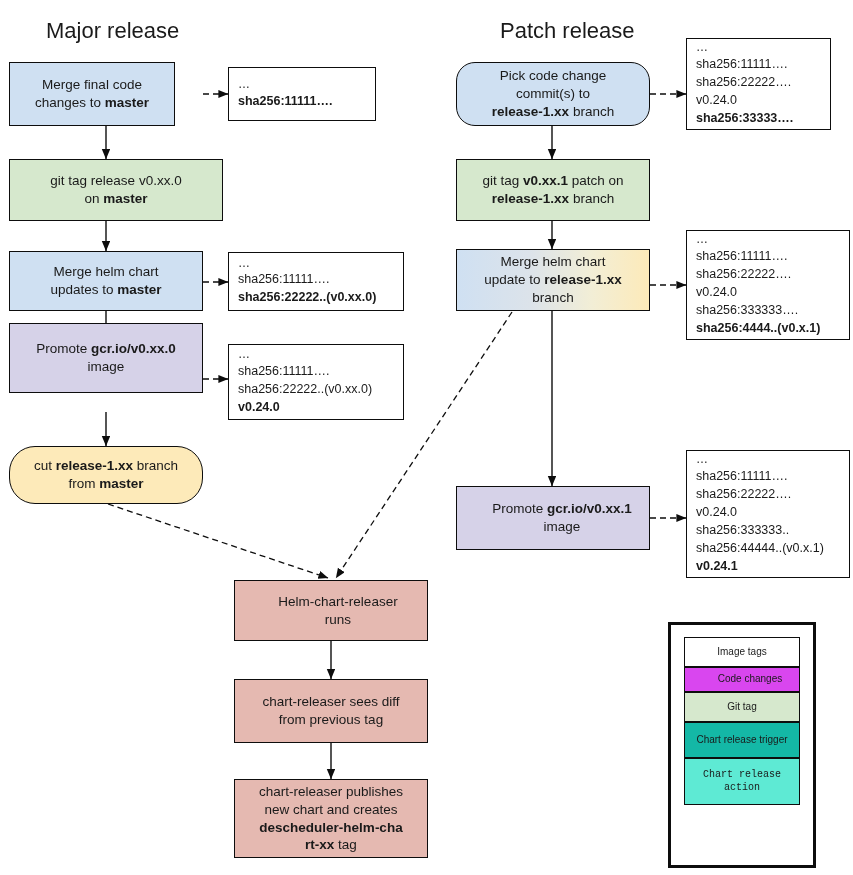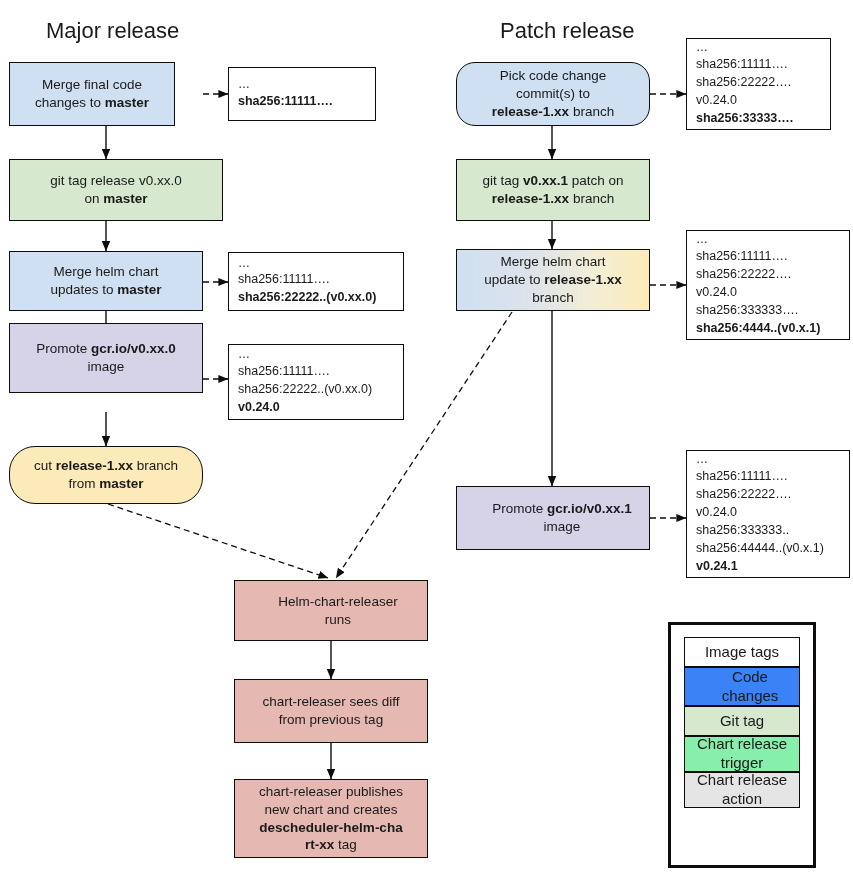--- a/index.html
+++ b/index.html
@@ -67,21 +67,21 @@
   #legend {
     position: absolute;
     left: 668px; top: 622px;
     width: 148px; height: 246px;
     border: 3px solid #0d0d0d;
     background: #ffffff;
     padding: 12px 13px;
   }
   .legend-item {
     border: 1.3px solid #0d0d0d;
-    font-size: 15px;
+    font-size: 10px;
     line-height: 1.25;
     color: #1a1a1a;
     text-align: center;
     padding: 4px 2px;
     margin-bottom: 0px;
     display: flex;
     align-items: center;
     justify-content: center;
   }
 </style>
@@ -215,19 +215,19 @@
       <div class="ln">sha256:11111….</div>
       <div class="ln">sha256:22222….</div>
       <div class="ln">v0.24.0</div>
       <div class="ln">sha256:333333..</div>
       <div class="ln">sha256:44444..(v0.x.1)</div>
       <div class="ln bold">v0.24.1</div>
     </div>
 
   <div id="legend">
     <div class="legend-item" style="height: 30px; background: rgb(255, 255, 255);">Image tags</div>
-    <div class="legend-item" style="height: 39px; background: #3b82f6; padding-left: 18px;">Code changes</div>
+    <div class="legend-item" style="height: 25px; background: #d946ef; padding-left: 18px;">Code changes</div>
     <div class="legend-item" style="height: 30px; background: rgb(214, 232, 205);">Git tag</div>
-    <div class="legend-item" style="height: 36px; background: #86efac;">Chart release trigger</div>
-    <div class="legend-item" style="height: 36px; background: #e5e5e5;">Chart release action</div>
+    <div class="legend-item" style="height: 36px; background: #14b8a6;">Chart release trigger</div>
+    <div class="legend-item" style="height: 47px; background: #5eead4; font-family: Liberation Mono, monospace;">Chart release action</div>
   </div>
 
 </div>
 
 </body></html>

